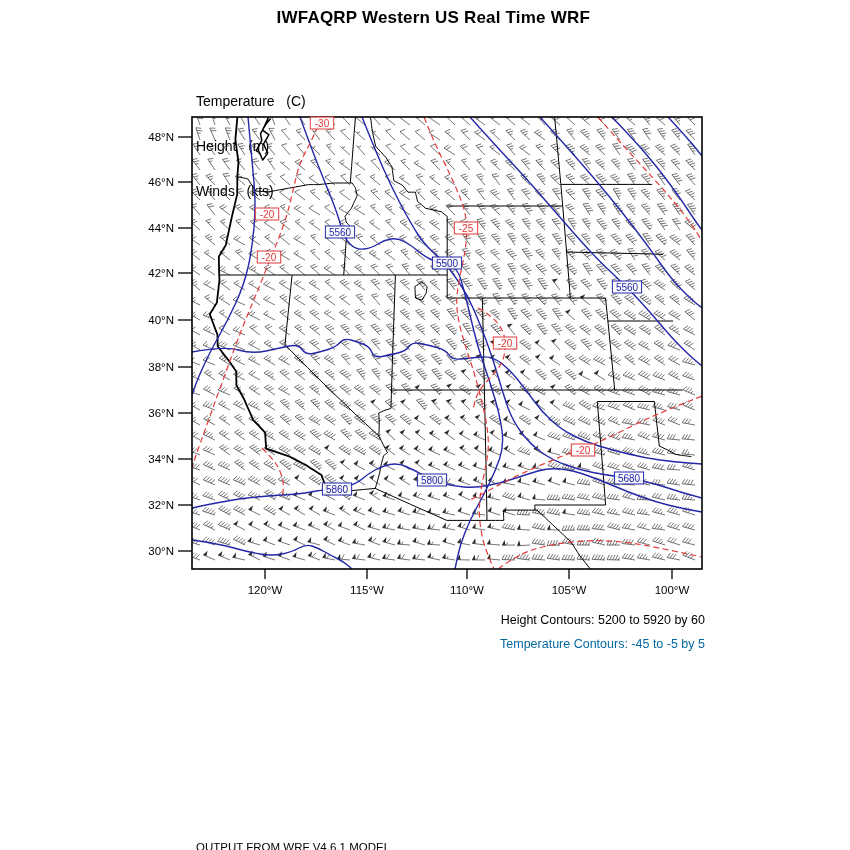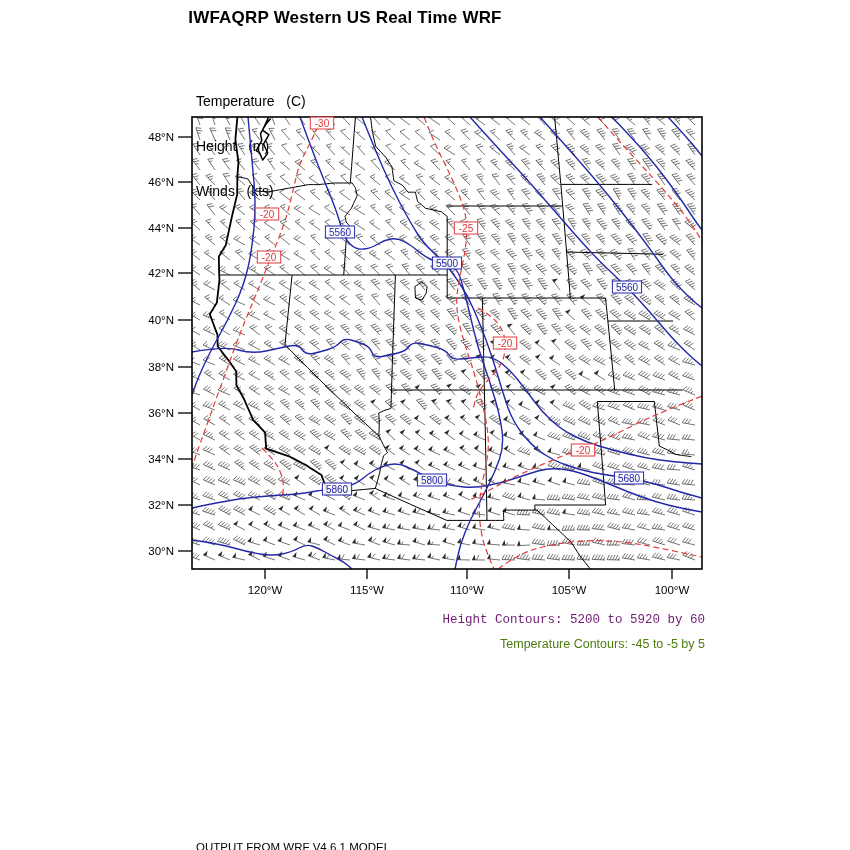--- a/index.html
+++ b/index.html
@@ -1,26 +1,26 @@
 <!DOCTYPE html>
 <html><head>
 <meta charset="utf-8">
 <style>
   html,body{margin:0;padding:0;background:#ffffff;}
   .page{position:relative;width:850px;height:850px;background:#ffffff;overflow:hidden;
         font-family:"Liberation Sans","DejaVu Sans",sans-serif;color:#000;}
-  .title{position:absolute;left:100px;top:8px;width:490px;text-align:center;
+  .title{position:absolute;left:100px;top:8px;width:490px;text-align:right;
          font-size:17px;font-weight:bold;letter-spacing:0.2px;}
   .initblock{position:absolute;right:145px;top:10px;text-align:right;font-size:11px;line-height:14px;}
   .init-line{font-weight:bold;}
   .valid-line{font-weight:normal;}
   .legend{position:absolute;left:196px;top:64px;font-size:14px;line-height:15px;white-space:pre;}
   .contour-ranges{position:absolute;right:145px;top:608px;text-align:right;font-size:12.5px;line-height:24px;}
-  .height-range{color:#701a75;font-family:Liberation Mono, monospace;}
-  .temp-range{color:#4d7c0f;}
+  .height-range{color:#000000;}
+  .temp-range{color:#0369a1;}
   .footer{position:absolute;left:196px;top:810px;font-size:11.5px;line-height:15px;white-space:pre;}
   svg{position:absolute;left:0;top:0;}
   text{font-family:"Liberation Sans","DejaVu Sans",sans-serif;}
 </style>
 </head>
 <body>
 
 <div class="page">
   <div class="title">IWFAQRP Western US Real Time WRF</div>
   <div class="legend">

